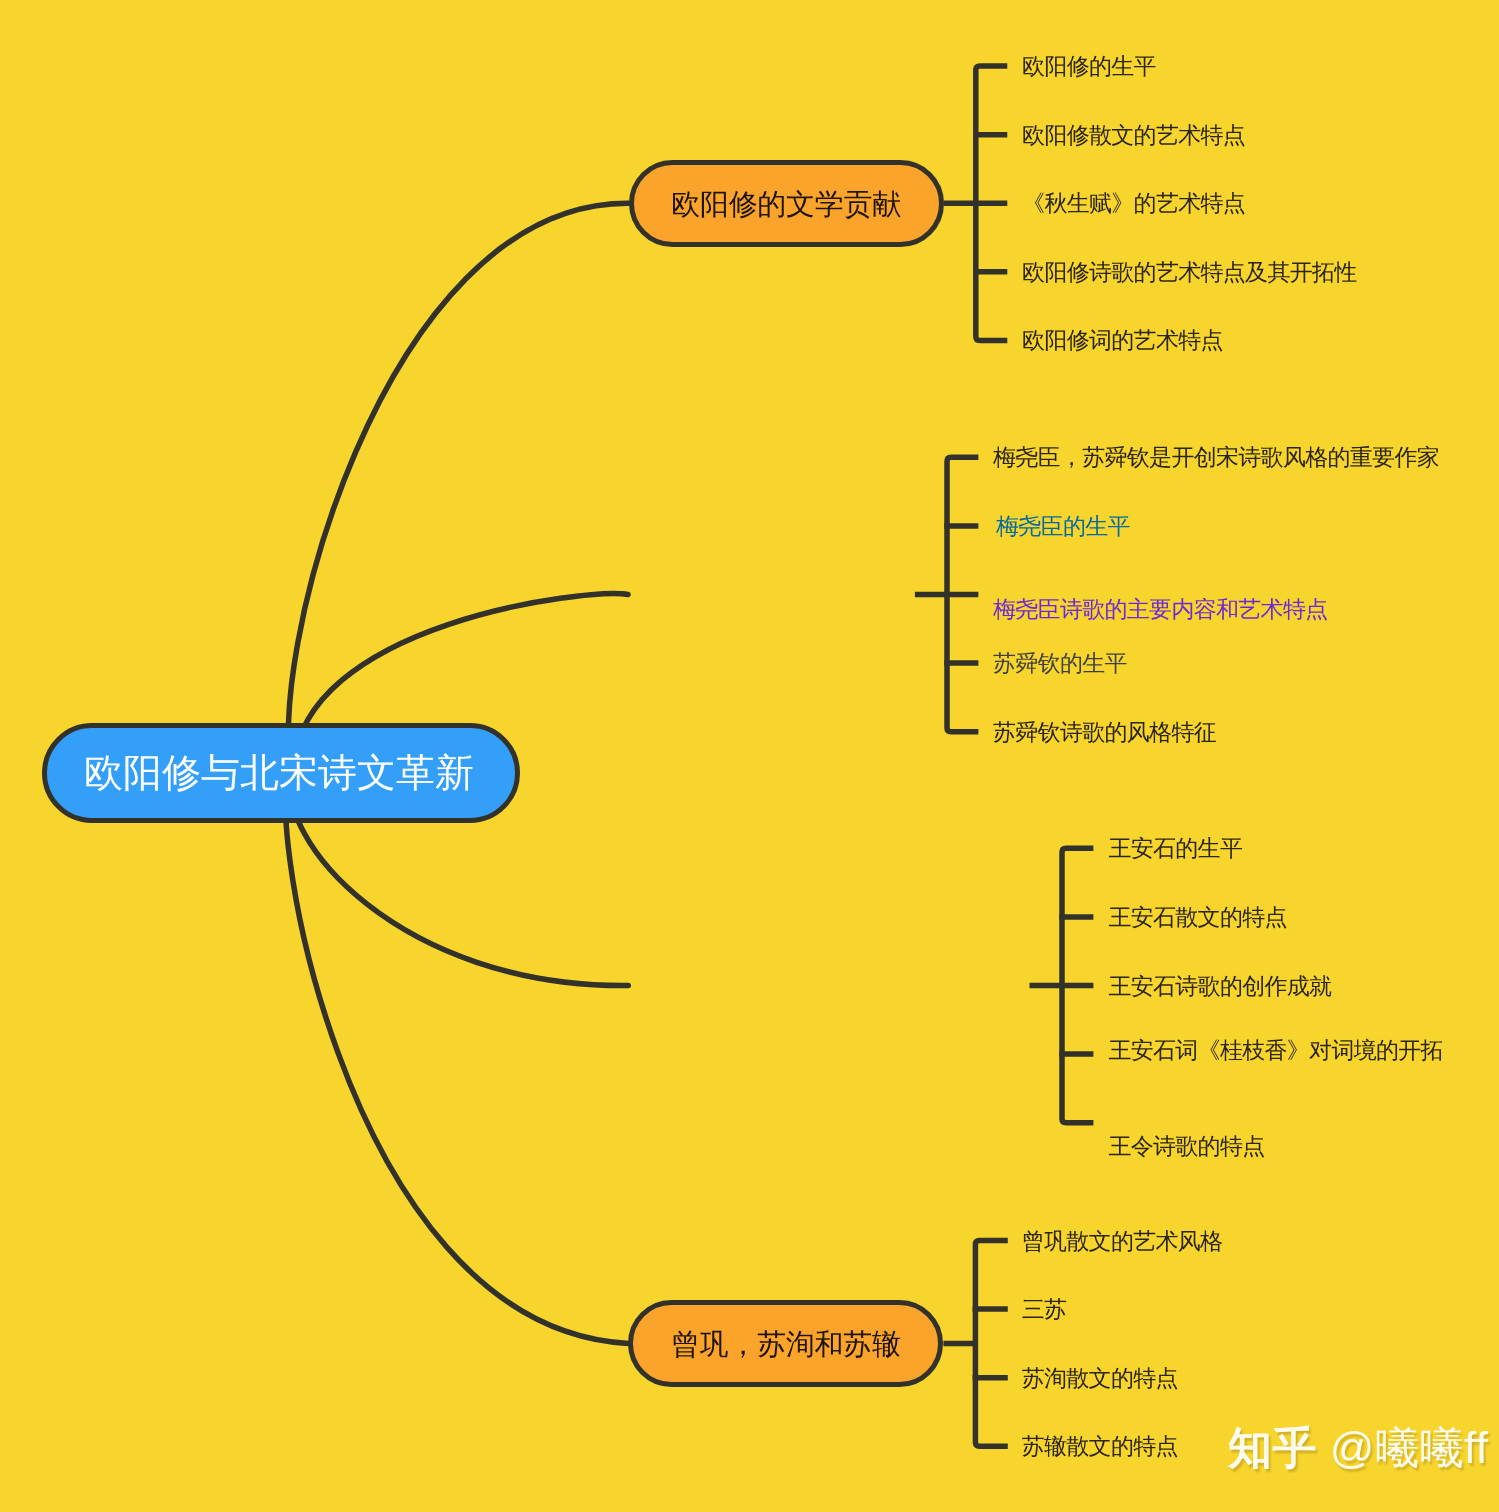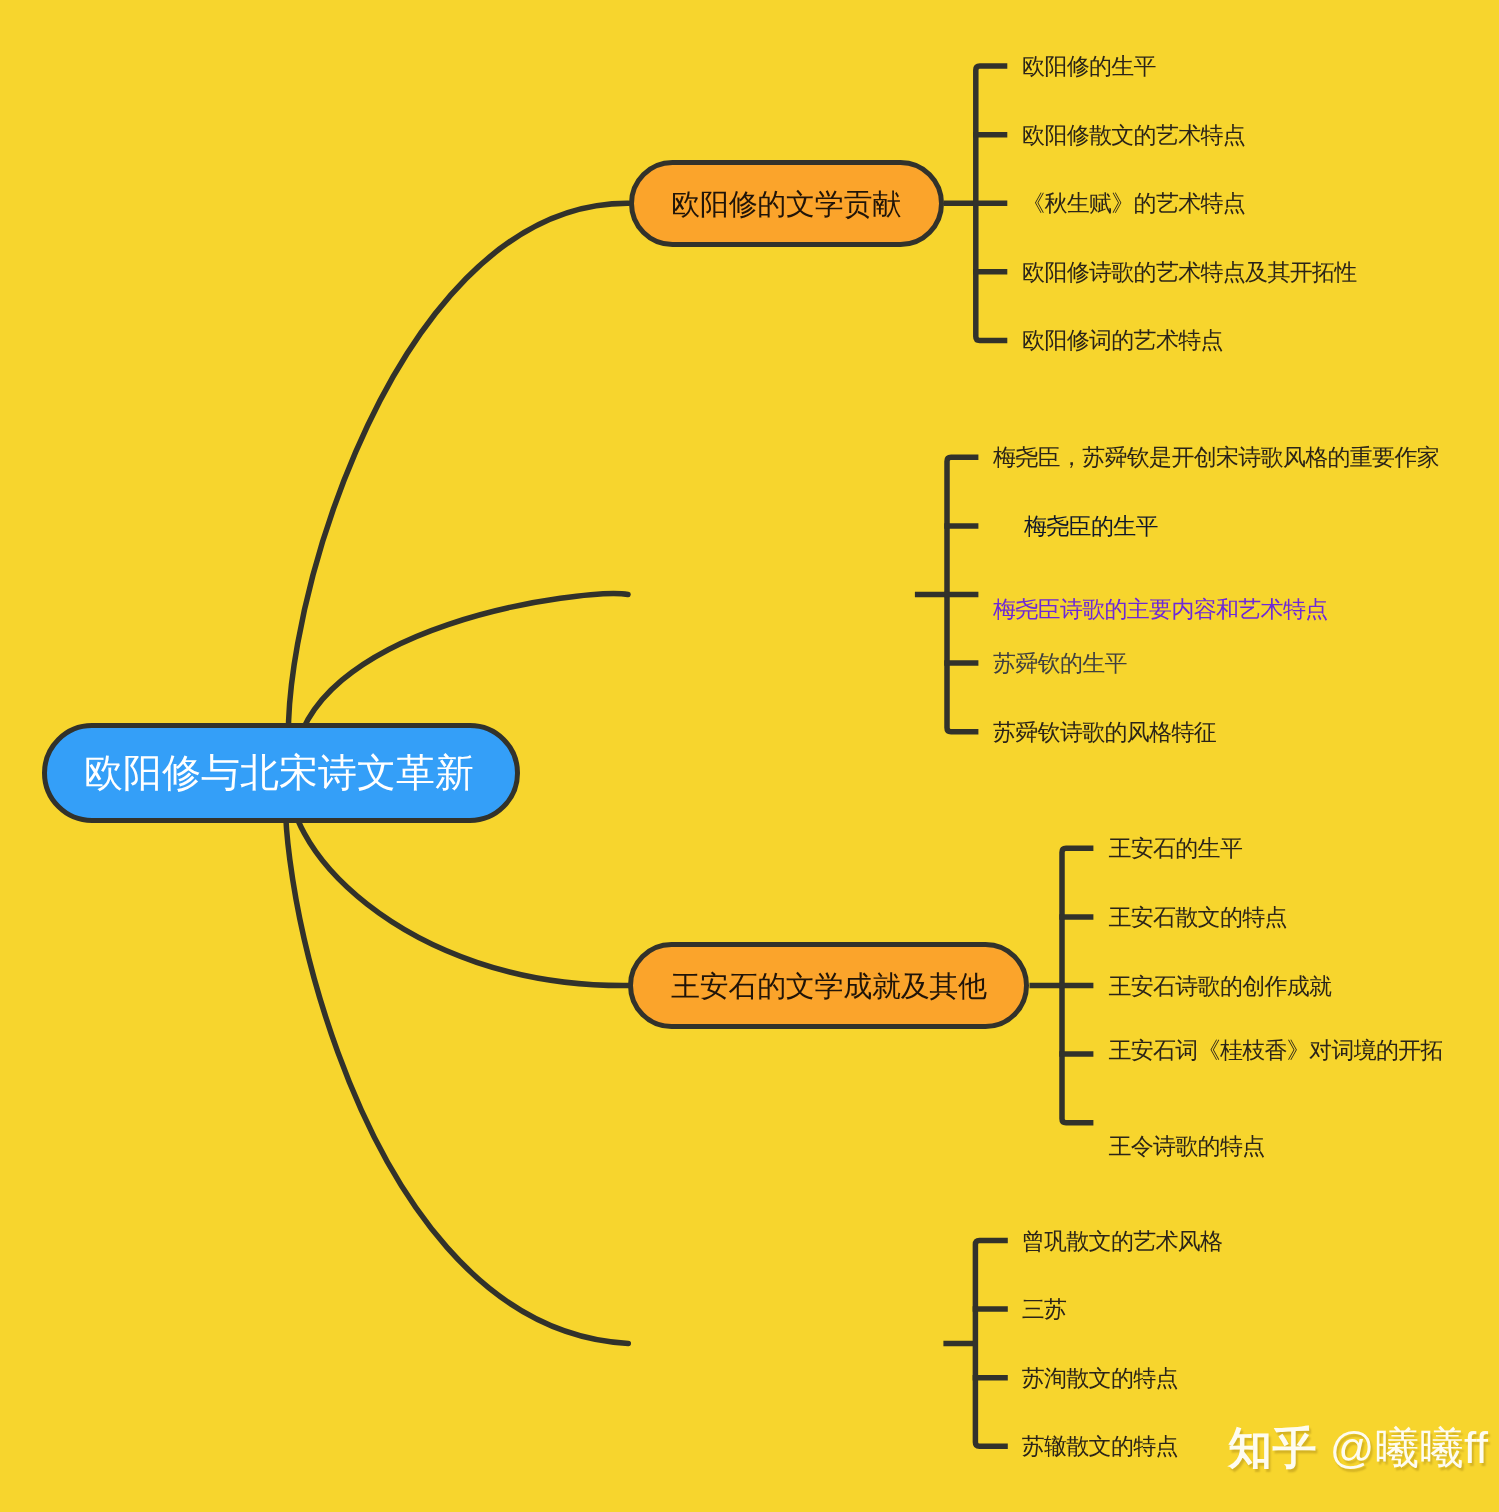--- a/index.html
+++ b/index.html
@@ -67,30 +67,30 @@
   </div>
   <div class="node node-branch" style="background: rgb(251, 164, 43); color: rgb(32, 20, 8); border-color: rgb(50, 50, 43); border-width: 5px; left: 628.5px; top: 159.5px; width: 315.1px; height: 87.5px;">
     <span class="node-label">欧阳修的文学贡献</span>
   </div>
   <div class="leaf" style="color: rgb(43, 36, 24); left: 1022.1px; top: 66.05px;">欧阳修的生平</div>
   <div class="leaf" style="color: rgb(43, 36, 24); left: 1022.1px; top: 134.65px;">欧阳修散文的艺术特点</div>
   <div class="leaf" style="color: rgb(43, 36, 24); left: 1022.1px; top: 203.25px;">《秋生赋》的艺术特点</div>
   <div class="leaf" style="color: rgb(43, 36, 24); left: 1022.1px; top: 271.85px;">欧阳修诗歌的艺术特点及其开拓性</div>
   <div class="leaf" style="color: rgb(43, 36, 24); left: 1022.1px; top: 340.45px;">欧阳修词的艺术特点</div>
   <div class="leaf" style="color: rgb(43, 36, 24); left: 993px; top: 457.3px;">梅尧臣，苏舜钦是开创宋诗歌风格的重要作家</div>
-  <div class="leaf" style="color: #0f172a; left: 1024px; top: 525.9px;">梅尧臣的生平</div>
+  <div class="leaf" style="color: #0369a1; left: 996px; top: 525.9px;">梅尧臣的生平</div>
   <div class="leaf" style="color: #6d28d9; left: 993px; top: 609px;">梅尧臣诗歌的主要内容和艺术特点</div>
   <div class="leaf" style="color: #404040; left: 993px; top: 663.1px;">苏舜钦的生平</div>
   <div class="leaf" style="color: rgb(43, 36, 24); left: 993px; top: 731.7px;">苏舜钦诗歌的风格特征</div>
-  <div class="node node-branch" style="background: rgb(251, 164, 43); color: rgb(32, 20, 8); border-color: rgb(50, 50, 43); border-width: 5px; left: 628.3px; top: 941.7px; width: 401.2px; height: 87.6px;">
-    <span class="node-label">王安石的文学成就及其他</span>
-  </div>
   <div class="leaf" style="color: rgb(43, 36, 24); left: 1108.4px; top: 848.3px;">王安石的生平</div>
   <div class="leaf" style="color: rgb(43, 36, 24); left: 1108.4px; top: 916.9px;">王安石散文的特点</div>
   <div class="leaf" style="color: rgb(43, 36, 24); left: 1108.4px; top: 985.5px;">王安石诗歌的创作成就</div>
   <div class="leaf" style="color: rgb(43, 36, 24); left: 1108.4px; top: 1050px;">王安石词《桂枝香》对词境的开拓</div>
   <div class="leaf" style="color: rgb(43, 36, 24); left: 1108.4px; top: 1122.7px; margin-top: 23px;">王令诗歌的特点</div>
+  <div class="node node-branch" style="background: rgb(251, 164, 43); color: rgb(32, 20, 8); border-color: rgb(50, 50, 43); border-width: 5px; left: 628.3px; top: 1299.6px; width: 315.1px; height: 87.6px;">
+    <span class="node-label">曾巩，苏洵和苏辙</span>
+  </div>
   <div class="leaf" style="color: rgb(43, 36, 24); left: 1021.7px; top: 1240.5px;">曾巩散文的艺术风格</div>
   <div class="leaf" style="color: rgb(43, 36, 24); left: 1021.7px; top: 1309.1px;">三苏</div>
   <div class="leaf" style="color: rgb(43, 36, 24); left: 1021.7px; top: 1377.7px;">苏洵散文的特点</div>
   <div class="leaf" style="color: rgb(43, 36, 24); left: 1021.7px; top: 1446.3px;">苏辙散文的特点</div>
   <div class="wm" style="color: rgb(255, 255, 255); left: 1228px; top: 1448px;"><span class="wm-brand">知乎</span> <span class="wm-handle">@曦曦ff</span></div>
 </div>
 
 </body></html>

